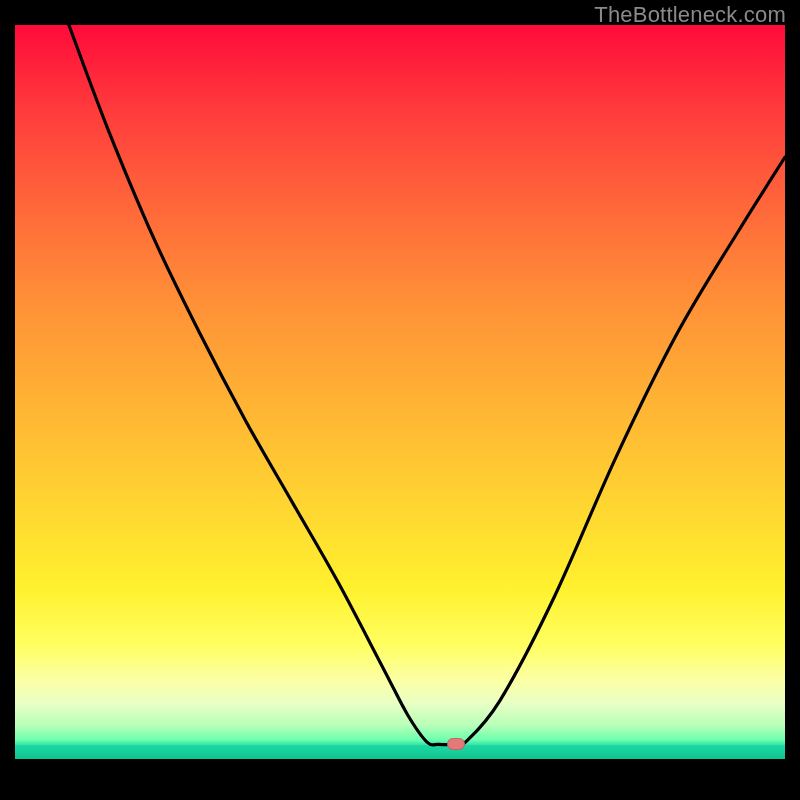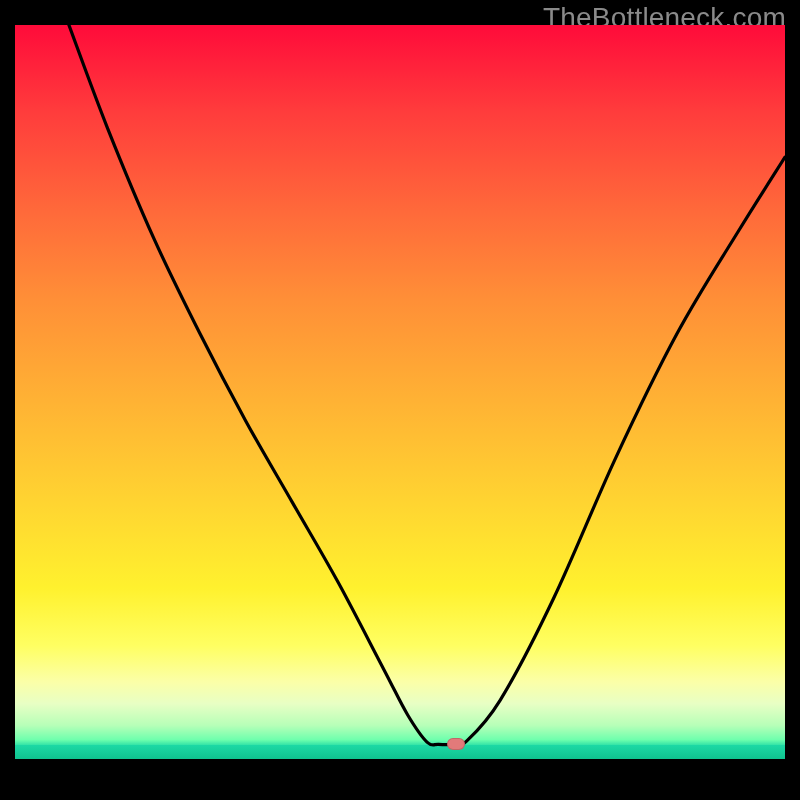--- a/index.html
+++ b/index.html
@@ -63,21 +63,21 @@
     top: 734px;
     width: 770px;
     height: 26px;
     background: #000;
   }
   .watermark {
     position: absolute;
     top: 2px;
     right: 14px;
     color: #8a8a8a;
-    font-size: 28px;
+    font-size: 22px;
     font-weight: 500;
     letter-spacing: 0.2px;
   }
   svg.curve {
     position: absolute;
     left: 0;
     top: 0;
     width: 770px;
     height: 760px;
   }

